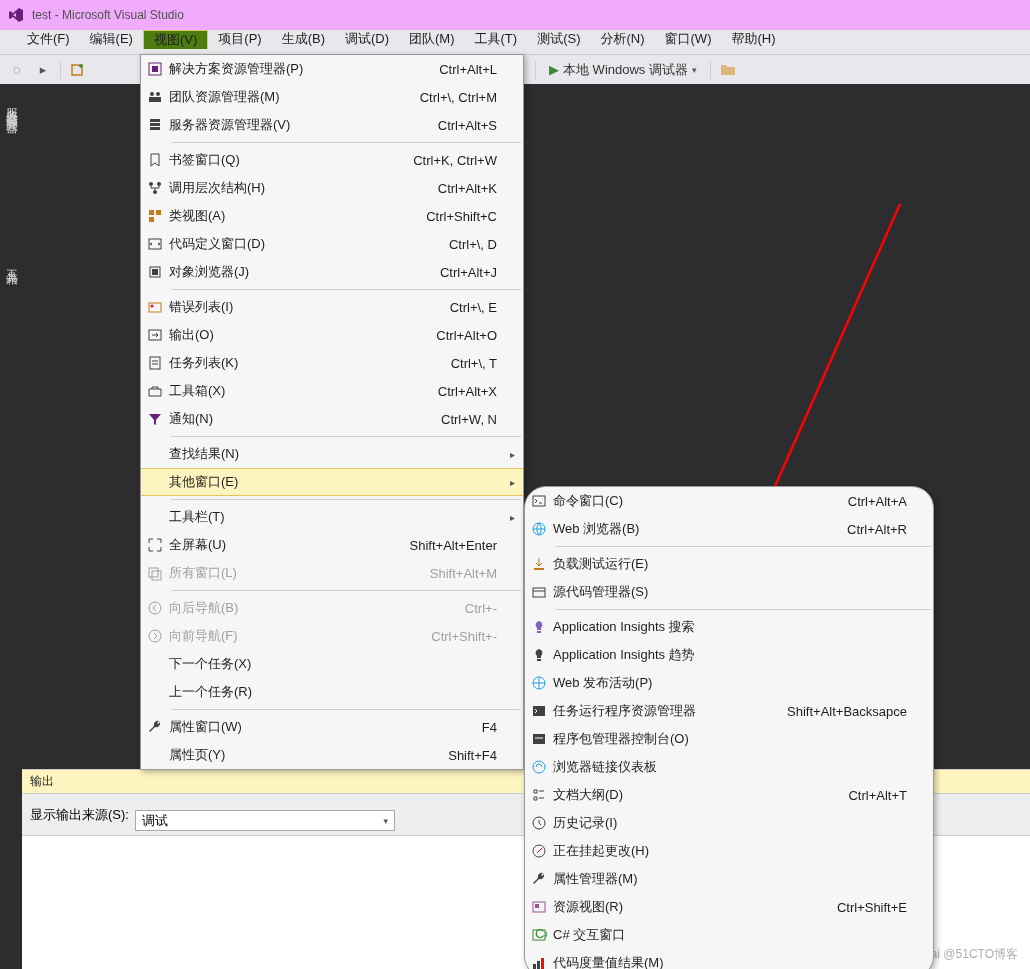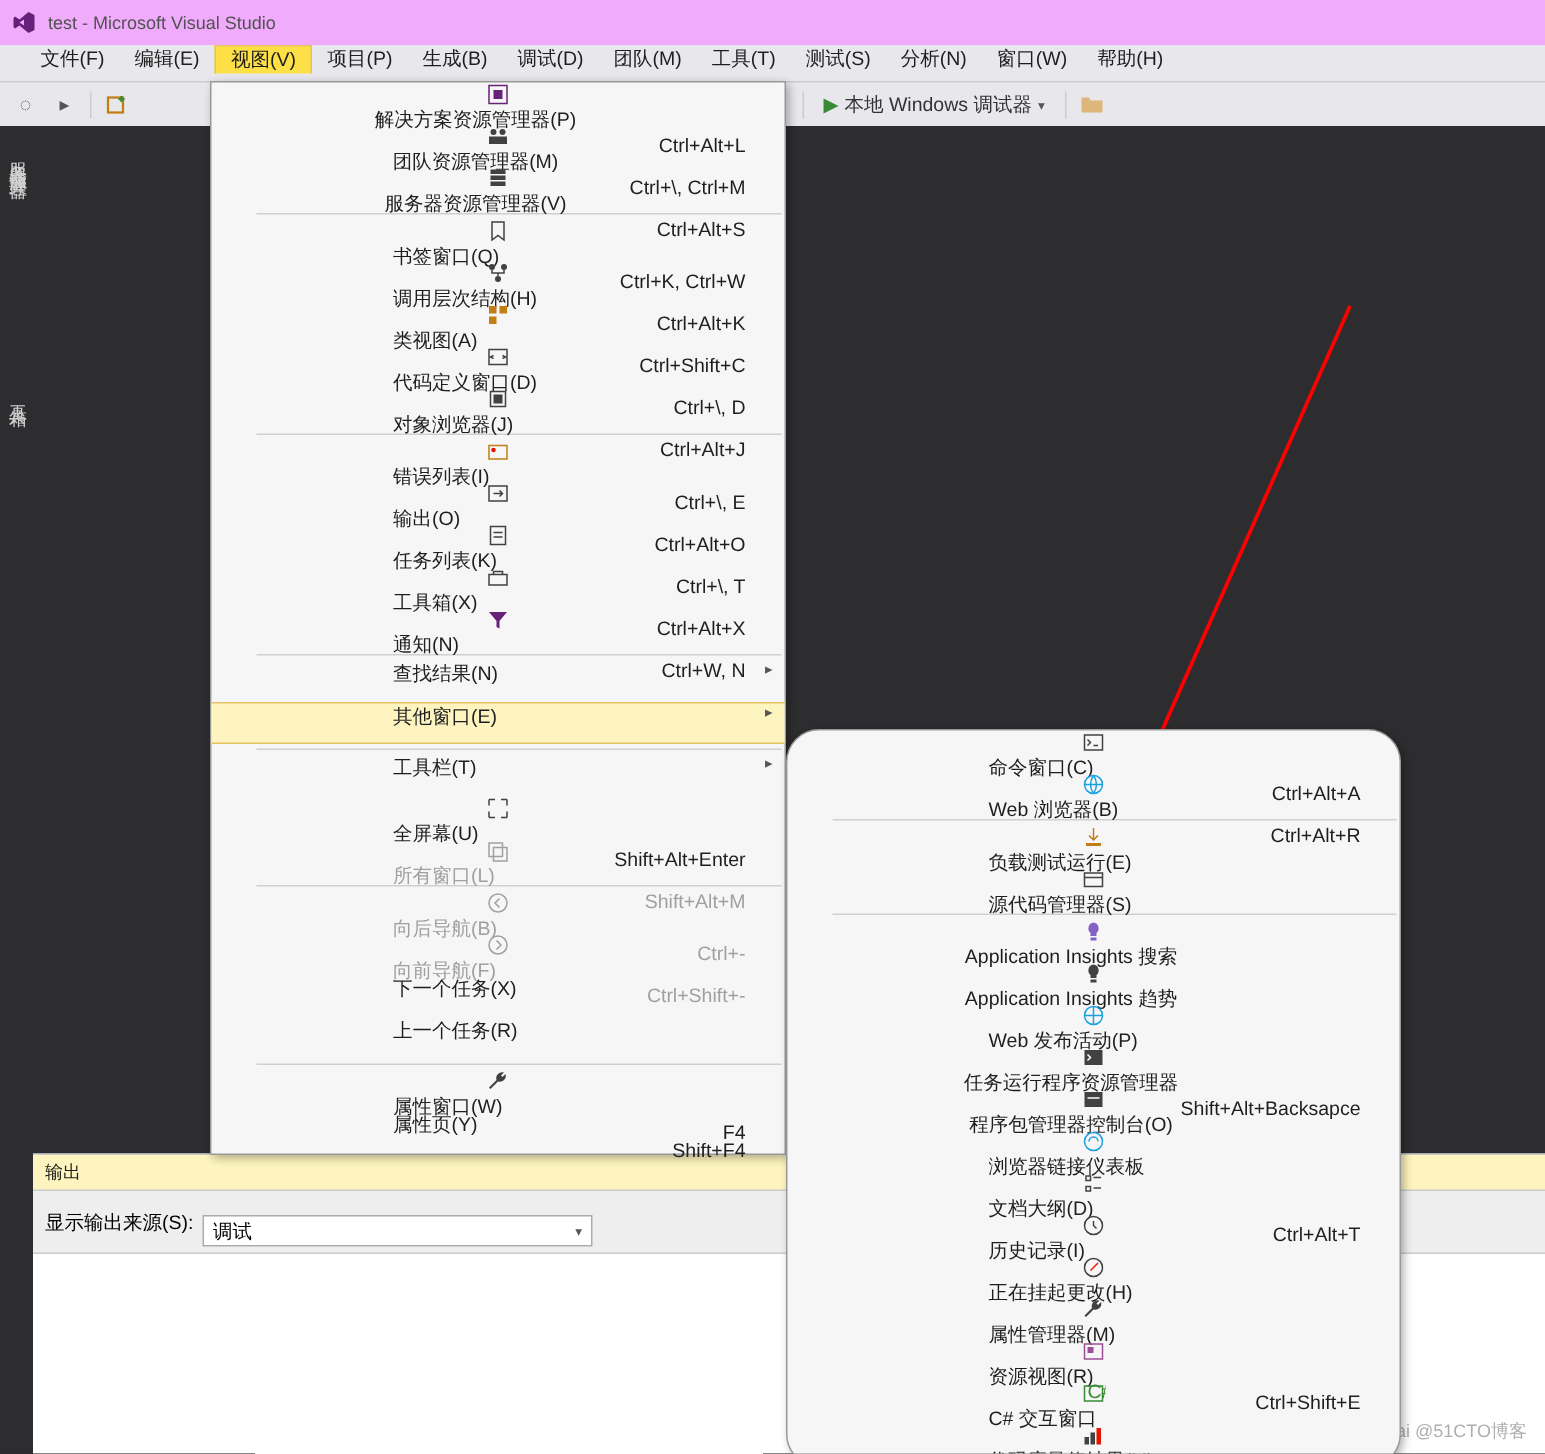--- a/index.html
+++ b/index.html
@@ -4,41 +4,41 @@
 <style>
 * { margin: 0; padding: 0; box-sizing: border-box; font-family: "Microsoft YaHei", "Segoe UI", sans-serif; font-size: 13px; }
 body { background: #2d2d30; width: 1030px; height: 969px; overflow: hidden; position: relative; }
 
 .titlebar { height: 30px; background: #f0abfc; display: flex; align-items: center; padding: 0 8px; color: #525252; }
 .titlebar .vs-logo { width: 16px; height: 16px; margin-right: 8px; display:flex; align-items:center; justify-content:center; }
 .titlebar .title { font-size: 12px; }
 
 .menubar { height: 24px; background: #e8e8ec; display: flex; align-items: flex-start; padding-left: 17px; }
 .menubar .item { padding: 0 10px; display: flex; align-items: center; color: #1e1e1e; cursor: default; }
-.menubar .item.active { background: #fde047; border: 1px solid #e5c365; border-bottom: none; }
+.menubar .item.active { background: #4d7c0f; border: 1px solid #e5c365; border-bottom: none; }
 
 .toolbar { height: 30px; background: #e8e8ec; border-top: 1px solid #ccc; display: flex; align-items: center; padding: 0 6px; gap: 4px; }
 .tb-btn { width: 22px; height: 22px; display: flex; align-items: center; justify-content: center; color: #555; }
 .tb-sep { width: 1px; height: 18px; background: #ccc; margin: 0 2px; }
 .tb-debug { display:flex; align-items:center; color:#333; padding: 0 6px; gap:4px; border:1px solid transparent; }
 .tb-debug .play { color: #388a34; }
 
 .workspace { position: relative; height: calc(969px - 30px - 24px - 30px); background: #2d2d30; }
 .side-tab { position: absolute; left: 0; top: 8px; width: 22px; background: #2d2d30; color: #d0d0d0; writing-mode: vertical-rl; text-orientation: upright; font-size: 12px; padding: 6px 2px; letter-spacing: 2px; }
 .side-tab.second { top: 170px; }
 .annotation-line { position: absolute; pointer-events: none; }
 
 .output-panel { position: absolute; left: 22px; right: 0; bottom: 0; height: 200px; background: #e8e8ec; border-top: 1px solid #ccc; display:flex; flex-direction:column; }
 .output-title { background: #fdf4bf; padding: 3px 8px; font-size: 12px; color: #1e1e1e; border-bottom: 1px solid #ccc; }
 .output-bar { display: flex; align-items: center; padding: 4px 8px; gap: 6px; border-bottom: 1px solid #ccc; background: #eee; }
 .output-select { border: 1px solid #aaa; background: #fff; padding: 1px 6px; min-width: 260px; height: 21px; display:flex; align-items:center; justify-content:space-between;margin-top:12px; }
 .output-body { flex: 1; background: #fff; }
 
 .menu { position: absolute; background: #f6f6f6; border: 1px solid #999; box-shadow: 2px 2px 6px rgba(0,0,0,0.3); z-index: 100; }
-.menu-item { height: 28px; display: flex; align-items: center; position: relative; white-space: nowrap; flex-direction: column; }
+.menu-item { height: 28px; display: flex; align-items: center; position: relative; white-space: nowrap; }
 .menu-item .iconcol { width: 28px; display: flex; align-items: center; justify-content: center; color: #414141; }
 .menu-item .label { flex: 0 0 auto; padding-right: 30px; color: #1e1e1e; min-width: 140px; }
 .menu-item .shortcut { margin-left: auto; padding-right: 26px; color: #1e1e1e; }
 .menu-item.disabled .label, .menu-item.disabled .shortcut, .menu-item.disabled .iconcol { color: #a0a0a0; }
 .menu-item.has-sub::after { content: "▸"; position: absolute; right: 8px; color: #555; font-size: 10px; }
 .menu-item.highlight { background: #fdf4bf; border-top:1px solid #e5c365; border-bottom:1px solid #e5c365; }
 .menu-sep { height: 1px; background: #d0d0d0; margin: 3px 2px 3px 30px; }
 
 .watermark { position: absolute; right: 12px; bottom: 6px; color: rgba(120,120,120,0.6); font-size: 12px; pointer-events:none; }
 

